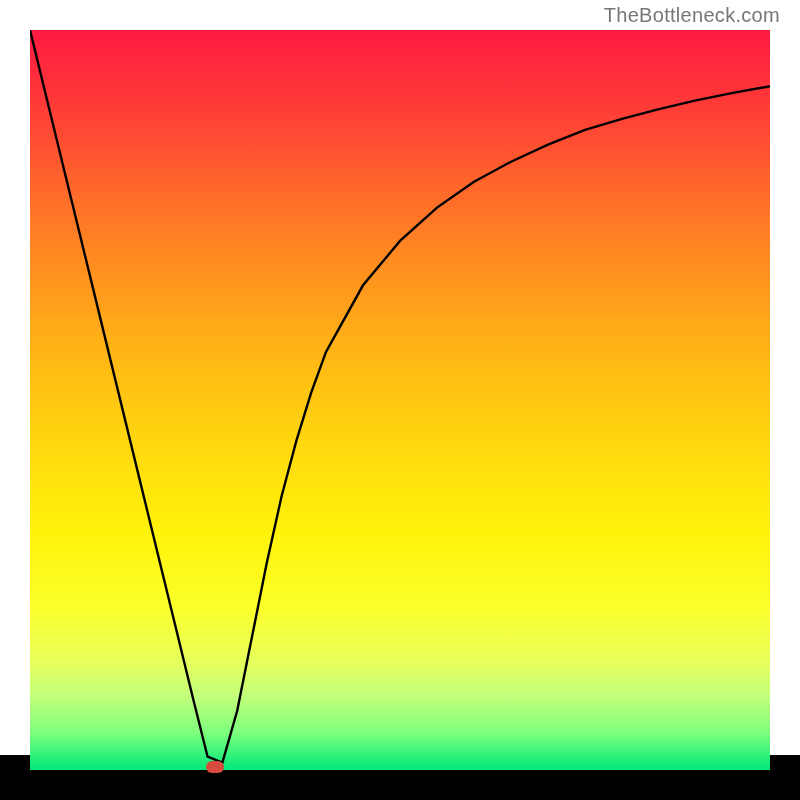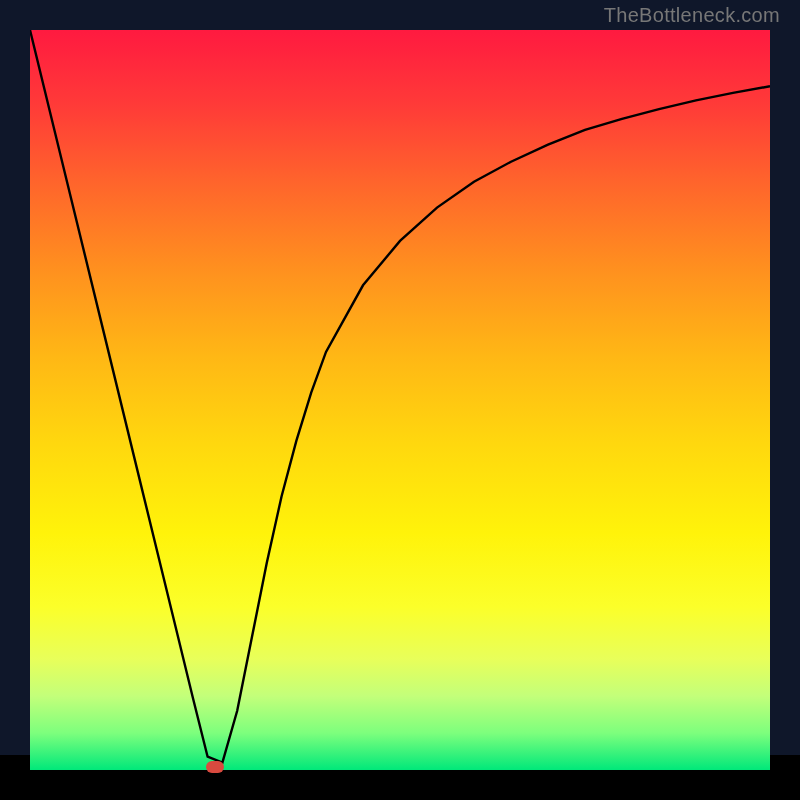--- a/index.html
+++ b/index.html
@@ -10,21 +10,21 @@
     background: #000;
     overflow: hidden;
     font-family: Arial, Helvetica, sans-serif;
   }
   .frame {
     position: absolute;
     top: 0;
     left: 0;
     width: 800px;
     height: 755px;
-    background: #0f172a;
+    background: #ffffff;
   }
   .plot {
     position: absolute;
     top: 30px;
     left: 30px;
     width: 740px;
     height: 740px;
     background: linear-gradient(to bottom,
       #ff1a40 0%,
       #ff3a38 10%,

